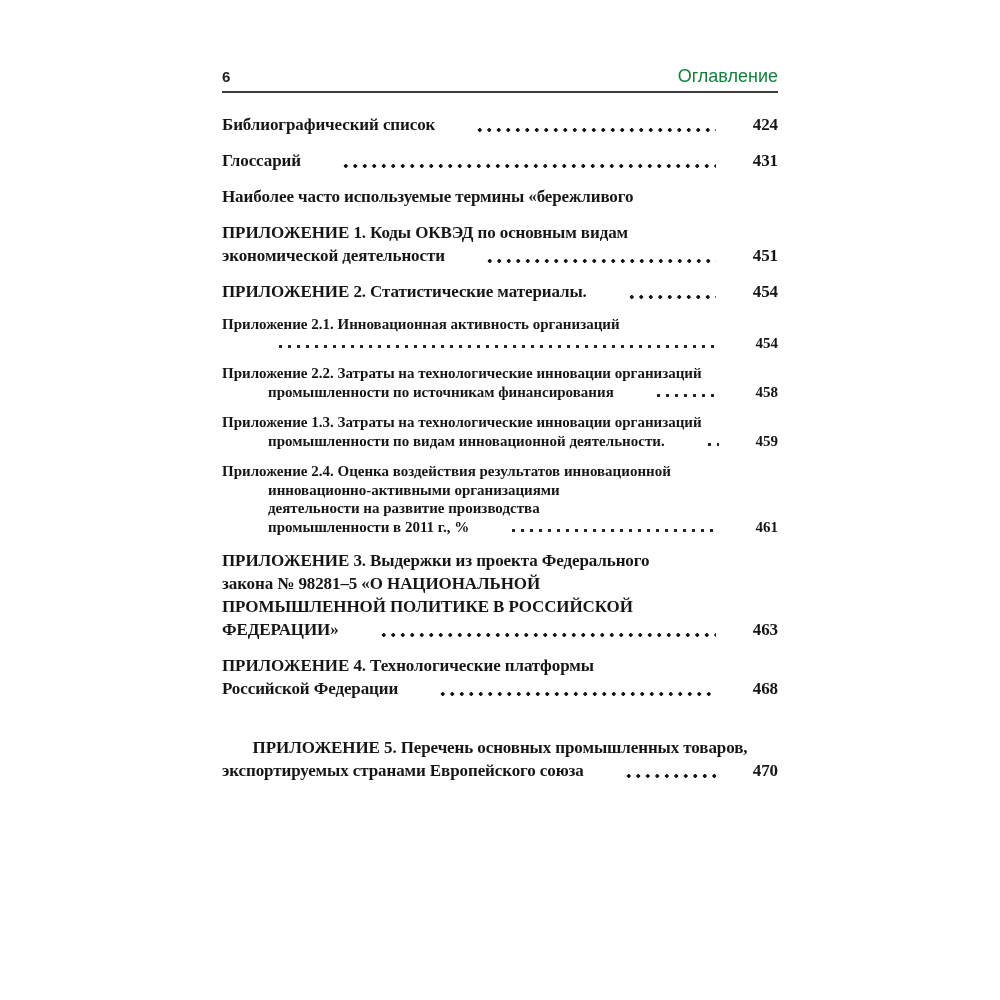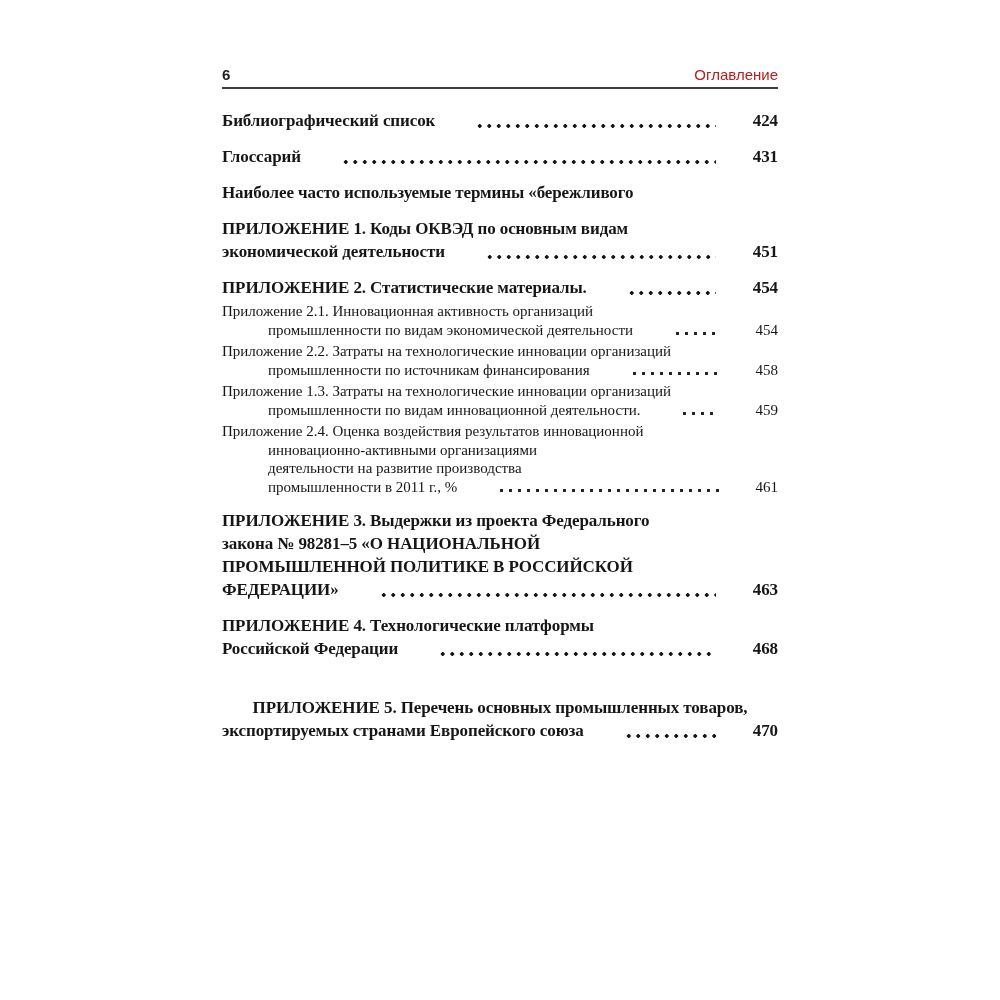--- a/index.html
+++ b/index.html
@@ -31,39 +31,39 @@
     border-bottom: 2px solid #3c3c3c;
     padding-bottom: 4px;
     font-family: "Liberation Sans", "DejaVu Sans", sans-serif;
   }
   .running-header .pagenum-header {
     font-size: 15px;
     font-weight: bold;
     color: #222222;
   }
   .running-header .running-title {
-    font-size: 15px;
-    color: #b91c1c;
+    font-size: 18px;
+    color: #15803d;
   }
 
   
   .toc { margin-top: 18px; }
 
   .entry { margin-top: 13px; }
   .entry.main {
     font-size: 17px;
     line-height: 23px;
     font-weight: bold;
     letter-spacing: -0.1px;
   }
   .entry.sub {
     font-size: 15px;
     line-height: 18.5px;
-    font-weight: normal;
-    margin-top: 3px;
+    font-weight: bold;
+    margin-top: 12px;
   }
   .entry.first { margin-top: 20px; }
   .entry.extra-gap { margin-top: 36px; text-align: center; }
 
   .tline { white-space: nowrap; }
   .entry.sub .tline + .tline { padding-left: 46px; }
 
   .tline.last {
     display: flex;
     align-items: baseline;
@@ -143,21 +143,20 @@
         <div class="tline last">
           <span class="txt">ПРИЛОЖЕНИЕ 2. Статистические материалы.</span>
           <span class="leader"></span>
           <span class="pagenum">454</span>
         </div>
       </div>
 
       <div class="entry sub">
         <div class="tline">Приложение 2.1. Инновационная активность организаций</div>
         <div class="tline last">
-          <span class="txt">промышленности по видам экономической деятельности</span>
           <span class="leader"></span>
           <span class="pagenum">454</span>
         </div>
       </div>
 
       <div class="entry sub">
         <div class="tline">Приложение 2.2. Затраты на технологические инновации организаций</div>
         <div class="tline last">
           <span class="txt">промышленности по источникам финансирования</span>
           <span class="leader"></span>

